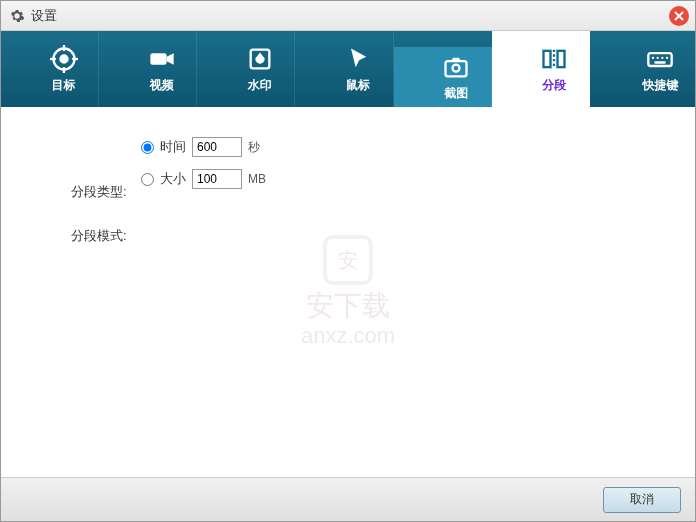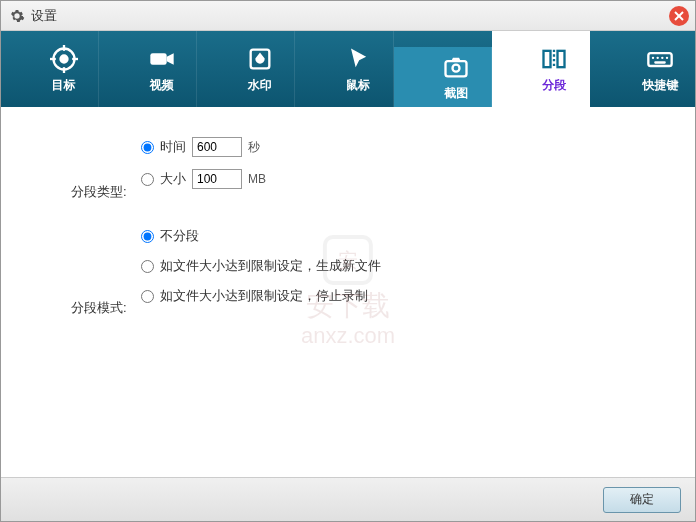--- a/index.html
+++ b/index.html
@@ -148,33 +148,19 @@
           <input type="radio" name="segtype" style="">
           <span>大小</span>
           <input class="num-input" value="100" style="">
           <span class="unit">MB</span>
         </div>
       </div>
     </div>
 
     <div class="field" style="margin-top:26px;">
       <div class="field-label">分段模式:</div>
-      <div class="field-options">
-        <div class="opt">
-          <input type="radio" name="segmode" checked="" style="">
-          <span>不分段</span>
-        </div>
-        <div class="opt">
-          <input type="radio" name="segmode" style="">
-          <span>如文件大小达到限制设定，生成新文件</span>
-        </div>
-        <div class="opt">
-          <input type="radio" name="segmode" style="">
-          <span>如文件大小达到限制设定，停止录制</span>
-        </div>
-      </div>
     </div>
   </div>
 
   <div class="footer">
-    <button class="btn">确定</button>
+    <button class="btn">取消</button>
   </div>
 </div>
 
 </body></html>

